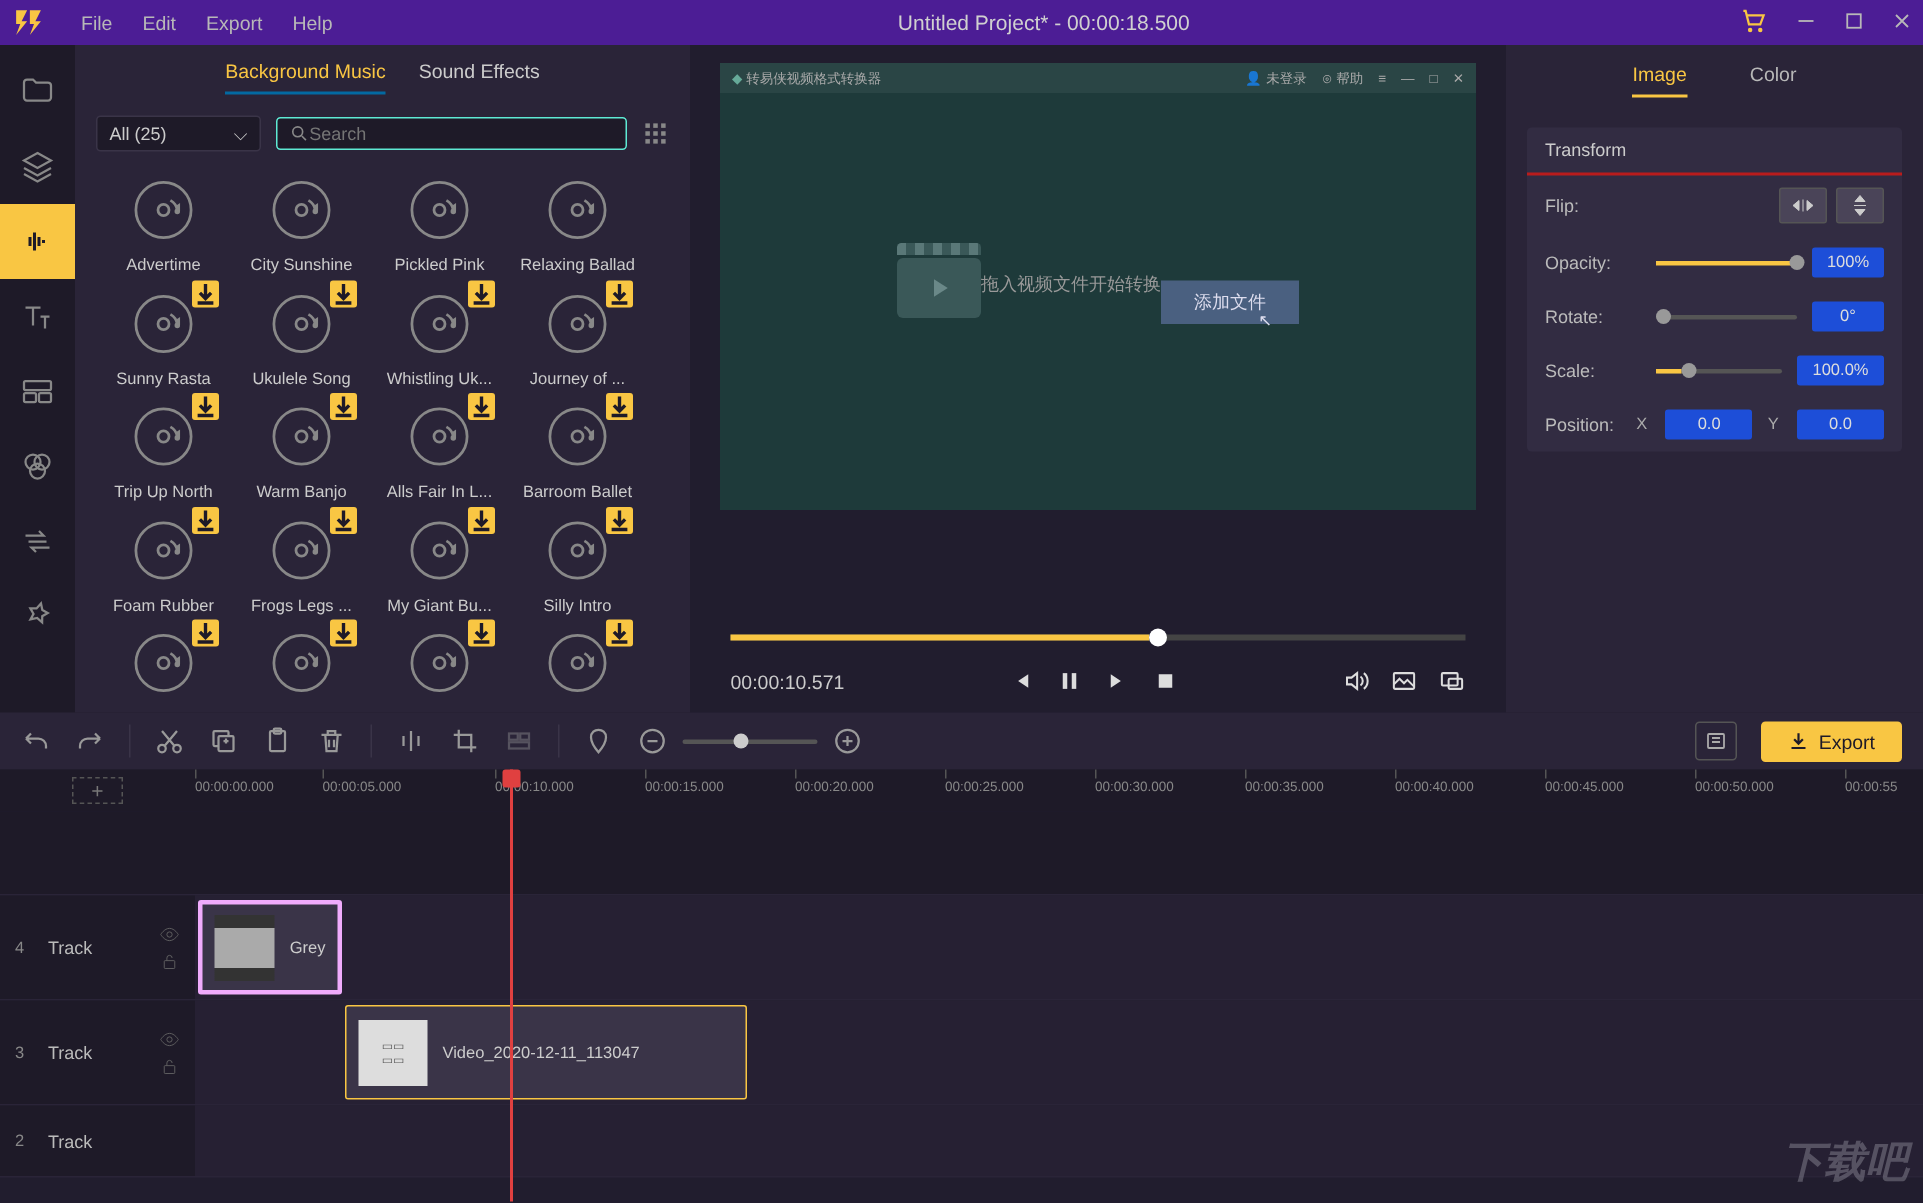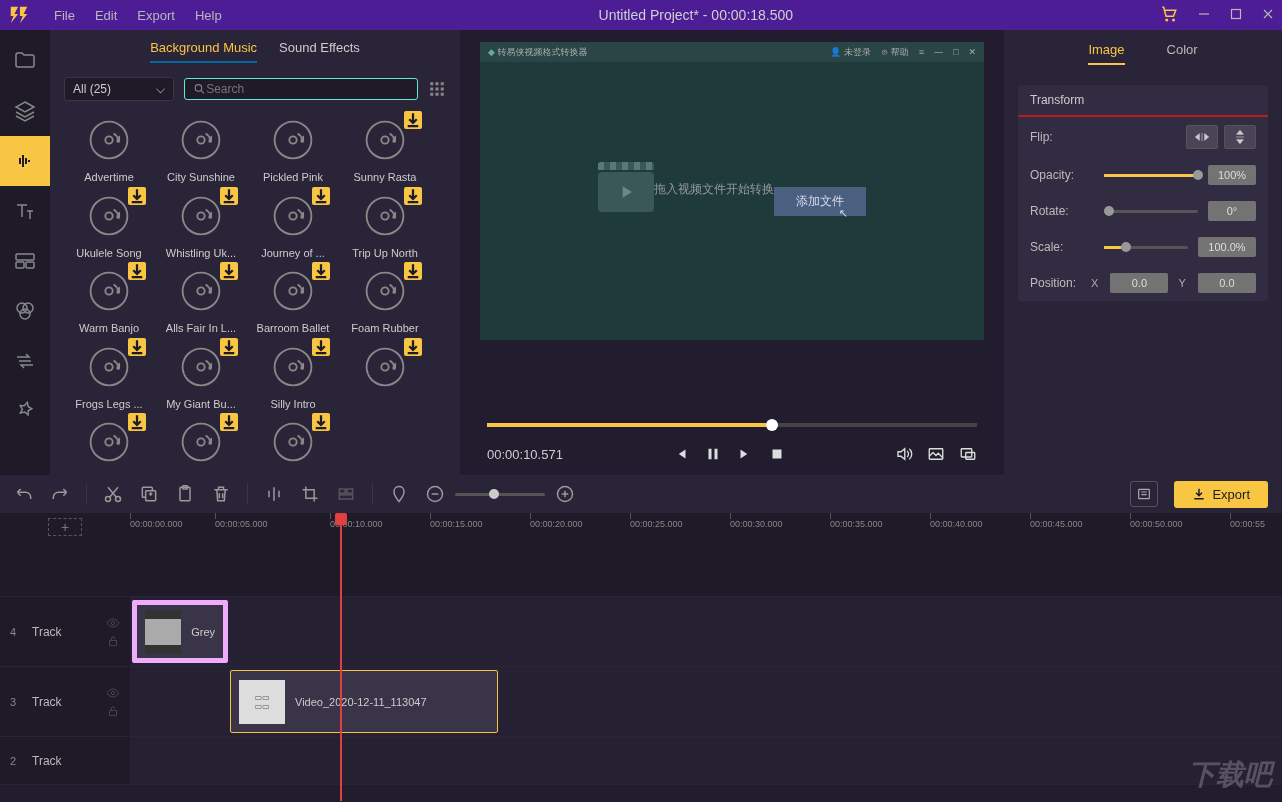--- a/index.html
+++ b/index.html
@@ -70,21 +70,21 @@
 .ptab.active { color:#f9c643; border-bottom:2px solid #f9c643; }
 #pbody { padding:10px 14px; }
 #psec { background:#322c42; border-radius:3px; padding:0; }
 #pshead { padding:8px 12px; border-bottom:2px solid #b91c1c; font-size:12px; color:#ccc; }
 .prow { display:flex; align-items:center; padding:8px 12px; gap:10px;justify-content:center; }
 .plbl { width:64px; font-size:12px; color:#bbb; }
 .pbtn { width:32px; height:24px; background:#4a4458; border:1px solid #555; border-radius:2px; display:flex; align-items:center; justify-content:center; cursor:pointer; }
 .psl { flex:1; height:3px; background:#555; position:relative; border-radius:2px; }
 .psl .f { height:100%; background:#f9c643; }
 .psl .k { position:absolute; top:-4px; width:10px; height:10px; background:#999; border-radius:50%; }
-.pval { width:48px; background:#737373; border:none; text-align:center; color:#ddd; padding:4px; font-size:11px; border-radius:2px; }
+.pval { width:48px; background:#1d4ed8; border:none; text-align:center; color:#ddd; padding:4px; font-size:11px; border-radius:2px; }
 .pval.w { width:58px; }
 .pxy { width:12px; color:#aaa; font-size:11px; }
 
 
 #tl { height:327px; background:#211d2e; display:flex; flex-direction:column; }
 #tlbar { height:38px; background:#2a2438; display:flex; align-items:center; padding:0 14px; gap:16px; }
 .tlb { width:20px; height:20px; color:#999; cursor:pointer; }
 .tsep { width:1px; height:22px; background:#3a3448; }
 #zoom { display:flex; align-items:center; gap:10px; }
 #zsl { width:90px; height:3px; background:#555; position:relative; border-radius:2px; }
@@ -105,21 +105,21 @@
 #tracks { flex:1; overflow:hidden; position:relative; }
 .trk { height:70px; display:flex; border-bottom:1px solid #2a2438; }
 .trk.short { height:56px; }
 .thead { width:130px; background:#1e1a28; display:flex; align-items:center; padding:0 10px; gap:8px; }
 .tnum { width:14px; color:#888; font-size:11px; }
 .tname { flex:1; color:#bbb; font-size:12px; }
 .tico { display:flex; flex-direction:column; gap:4px; }
 .tico svg { width:14px; height:14px; color:#666; }
 .tbody { flex:1; background:#262033; position:relative; }
 .trk.short .tbody { background:#1e1a28; }
-.clip { position:absolute; top:3px; bottom:3px; background:#3a3448; border:5px solid #f0abfc; border-radius:2px; display:flex; align-items:center; padding:0 8px; gap:10px; }
+.clip { position:absolute; top:3px; bottom:3px; background:#3a3448; border:3px solid #f0abfc; border-radius:2px; display:flex; align-items:center; padding:0 8px; gap:10px; }
 .clip.sel { border:1px solid #f9c643; background:#3a3448; }
 .cthumb { width:46px; height:44px; background:#888; }
 .cthumb.v { background:#ddd; display:flex; align-items:center; justify-content:center; font-size:8px; color:#555; }
 .clbl { color:#ccc; font-size:11px; }
 
 #wm { position:absolute; bottom:8px; right:10px; color:rgba(200,200,210,0.3); font-size:28px; font-style:italic; font-weight:bold; pointer-events:none; }
 </style>
 </head>
 <body>
 
@@ -262,20 +262,31 @@
           <div class="lbl">Pickled Pink</div>
         </div>
         <div class="mi">
           <div class="th">
             <svg viewBox="0 0 50 50">
               <circle cx="25" cy="25" r="20" fill="none" stroke="#888" stroke-width="2"></circle>
               <circle cx="25" cy="25" r="4" fill="none" stroke="#888" stroke-width="2"></circle>
               <path d="M30 18a10 10 0 015 7" fill="none" stroke="#888" stroke-width="2"></path>
               <path d="M34 22l3-2v6a2 2 0 11-2-2" fill="#888"></path>
             </svg>
+          </div>
+          <div class="lbl">Relaxing Ballad</div>
+        </div>
+        <div class="mi">
+          <div class="th">
+            <svg viewBox="0 0 50 50">
+              <circle cx="25" cy="25" r="20" fill="none" stroke="#888" stroke-width="2"></circle>
+              <circle cx="25" cy="25" r="4" fill="none" stroke="#888" stroke-width="2"></circle>
+              <path d="M30 18a10 10 0 015 7" fill="none" stroke="#888" stroke-width="2"></path>
+              <path d="M34 22l3-2v6a2 2 0 11-2-2" fill="#888"></path>
+            </svg>
             <div class="dl">
               <svg width="10" height="10" viewBox="0 0 24 24" fill="#1e1a28">
                 <path d="M12 3v12M7 11l5 5 5-5M5 20h14" stroke="#1e1a28" stroke-width="3" fill="none"></path>
               </svg>
             </div>
           </div>
           <div class="lbl">Sunny Rasta</div>
         </div>
         <div class="mi">
           <div class="th">

